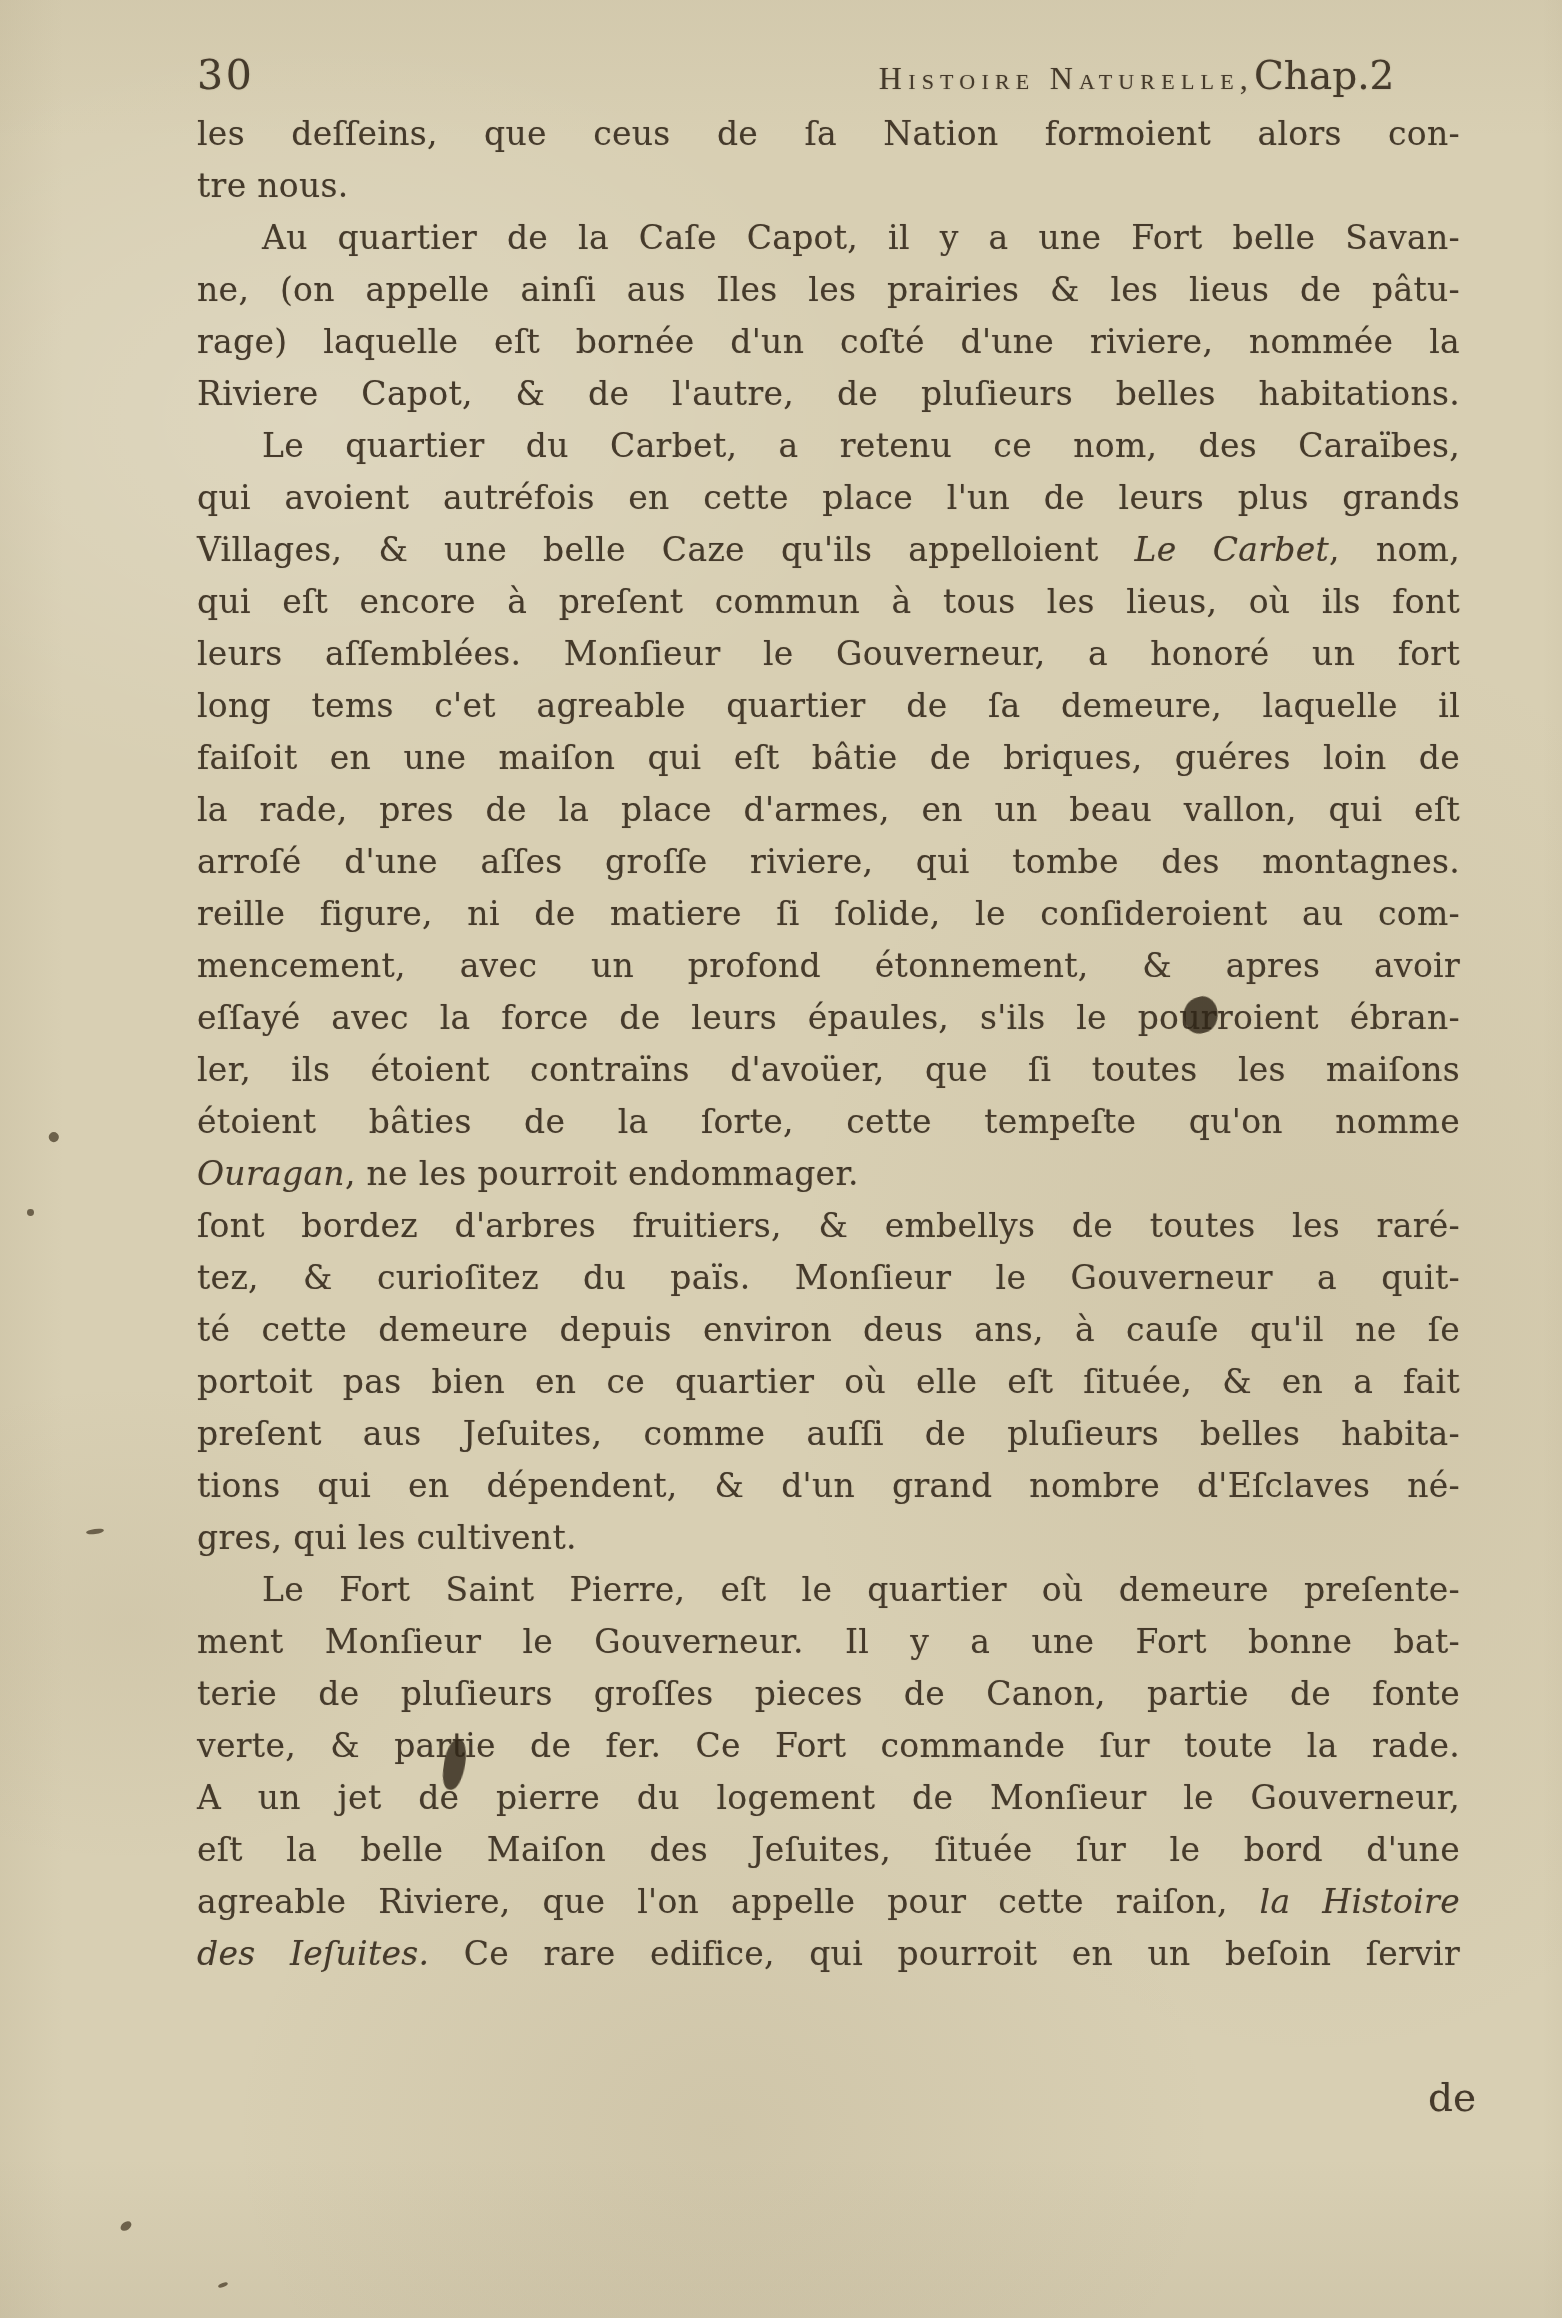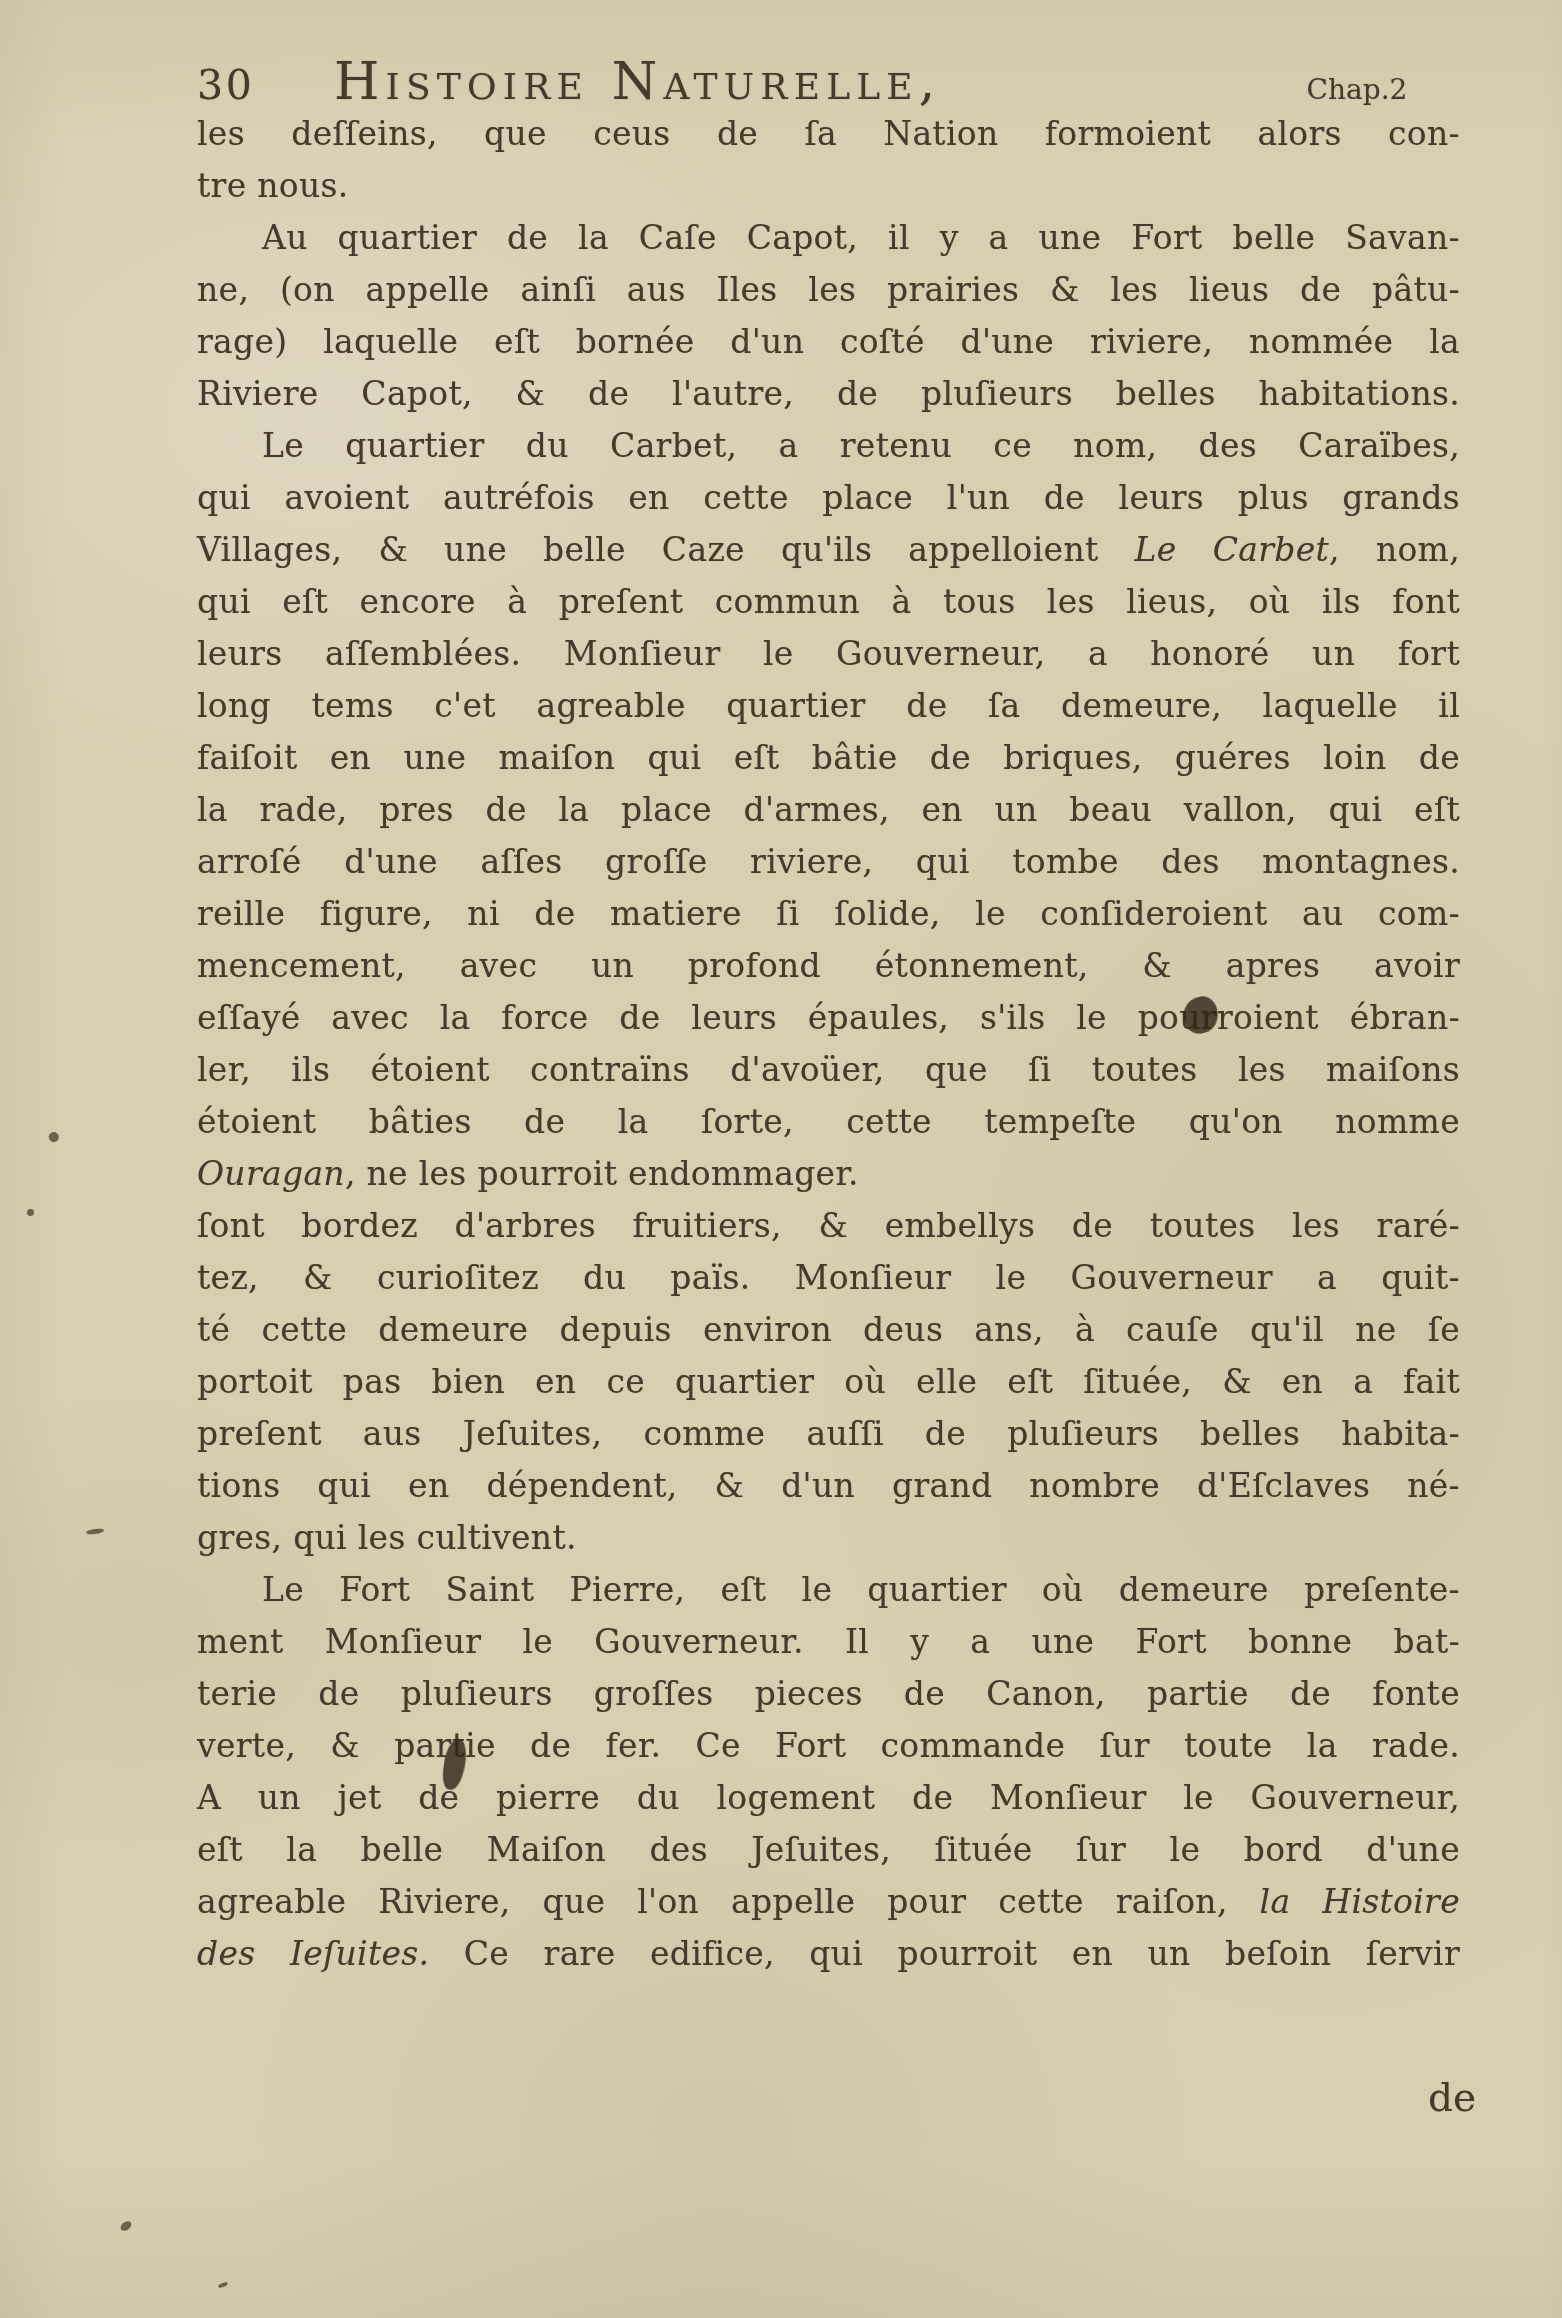--- a/index.html
+++ b/index.html
@@ -21,25 +21,25 @@
     color:#453a2b;
     padding-left:44px;
   }
   .header-row{
     position:absolute;left:197px;top:51px;width:1263px;
     display:flex;align-items:baseline;
     text-shadow:0 0 1.4px rgba(68,57,43,.30);
   }
   .page-number{width:137px;font-size:41px;letter-spacing:2.7px;}
   .running-title{
-    flex:1;text-align:left;
+    flex:1;text-align:right;
     font-variant:small-caps;
-    font-size:52px;letter-spacing:6.2px;
+    font-size:32px;letter-spacing:6.2px;font-family:Liberation Serif, serif;
   }
-  .chapter{width:206px;text-align:center;font-size:28px;}
+  .chapter{width:206px;text-align:left;font-size:39px;}
   .text-block{
     position:absolute;left:197px;top:108px;width:1263px;
     font-size:33px;line-height:52px;
     letter-spacing:0.3px;
     text-shadow:0 0 1px rgba(68,57,43,.32);
   }
   .line{text-align:justify;text-align-last:justify;text-justify:inter-word;white-space:nowrap0;}
   .line.short{text-align-last:left;}
   .line.indent{text-indent:65px;}
   .it{font-style:italic;}

